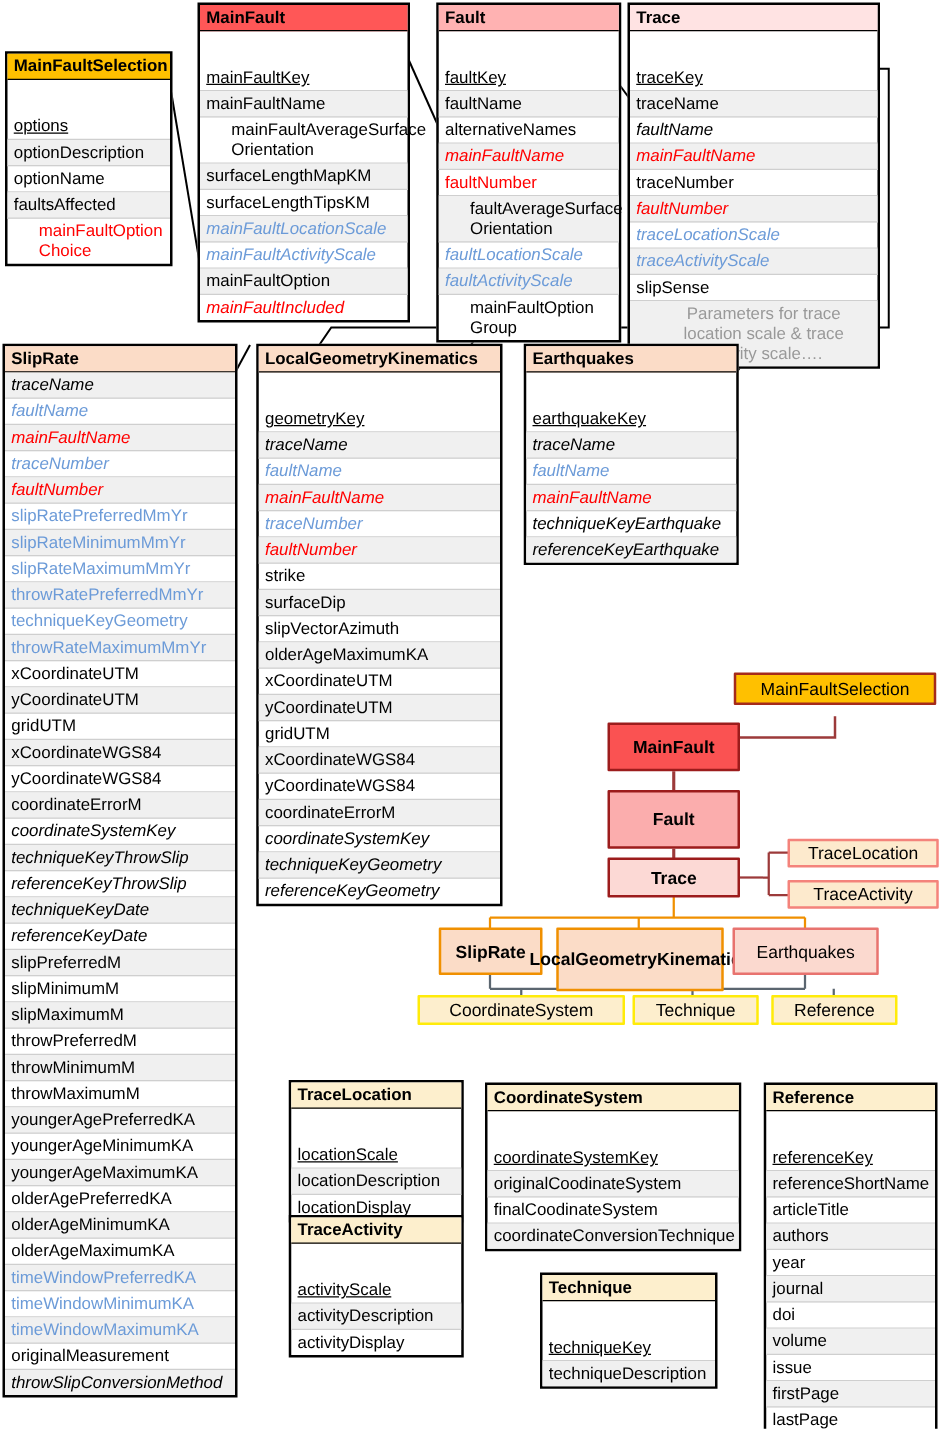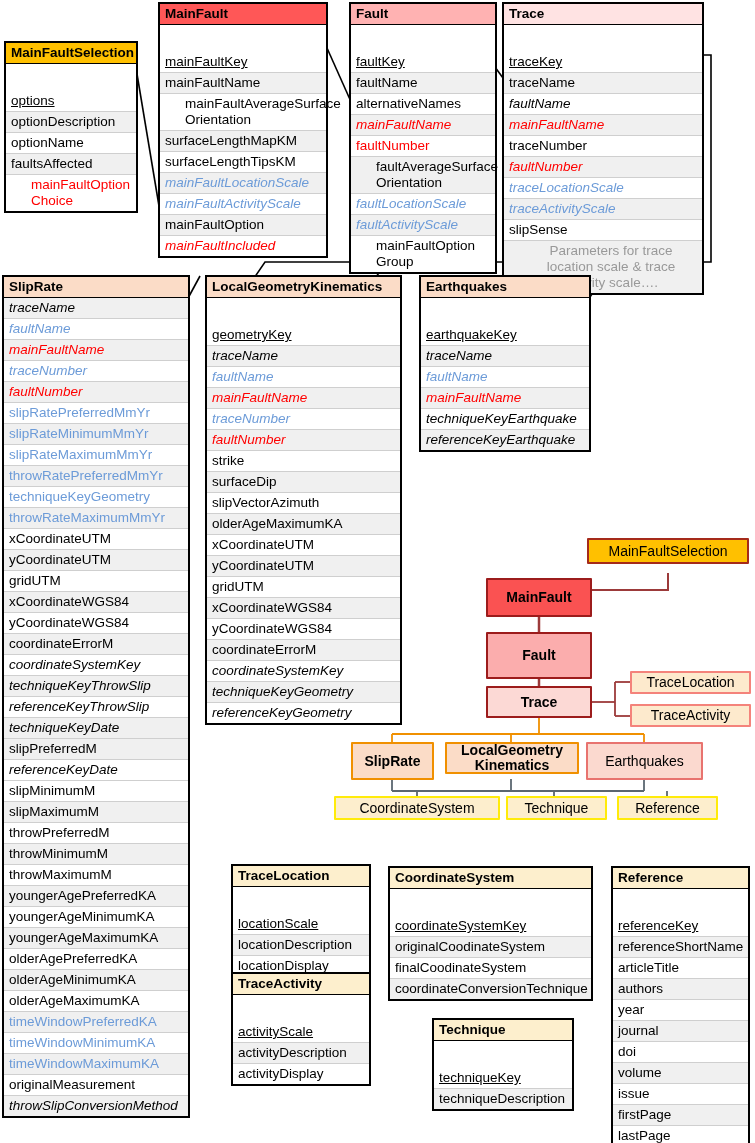--- a/index.html
+++ b/index.html
@@ -149,22 +149,22 @@
     <div class="row">xCoordinateUTM</div>
     <div class="row alt">yCoordinateUTM</div>
     <div class="row">gridUTM</div>
     <div class="row alt">xCoordinateWGS84</div>
     <div class="row">yCoordinateWGS84</div>
     <div class="row alt">coordinateErrorM</div>
     <div class="row it">coordinateSystemKey</div>
     <div class="row alt it">techniqueKeyThrowSlip</div>
     <div class="row it">referenceKeyThrowSlip</div>
     <div class="row alt it">techniqueKeyDate</div>
+    <div class="row it">referenceKeyDate</div>
     <div class="row alt">slipPreferredM</div>
-    <div class="row it">referenceKeyDate</div>
     <div class="row">slipMinimumM</div>
     <div class="row alt">slipMaximumM</div>
     <div class="row">throwPreferredM</div>
     <div class="row alt">throwMinimumM</div>
     <div class="row">throwMaximumM</div>
     <div class="row alt">youngerAgePreferredKA</div>
     <div class="row">youngerAgeMinimumKA</div>
     <div class="row alt">youngerAgeMaximumKA</div>
     <div class="row">olderAgePreferredKA</div>
     <div class="row alt">olderAgeMinimumKA</div>
@@ -301,21 +301,21 @@
   </div>
 
   <div class="node n-tl" style="left:630px;top:704px;width:121px;height:23px;">
     <span>TraceActivity</span>
   </div>
 
   <div class="node n-sr b" style="left:351px;top:742px;width:83px;height:38px;">
     <span>SlipRate</span>
   </div>
 
-  <div class="node n-sr b" style="left:445px;top:742px;width:134px;height:32px;flex-direction:column;">
+  <div class="node n-sr b" style="left:445px;top:742px;width:134px;height:51px;flex-direction:row;">
     <span>LocalGeometry</span>
     <span>Kinematics</span>
   </div>
 
   <div class="node n-eq" style="left:586px;top:742px;width:117px;height:38px;">
     <span>Earthquakes</span>
   </div>
 
   <div class="node n-yel" style="left:334px;top:796px;width:166px;height:24px;">
     <span>CoordinateSystem</span>

